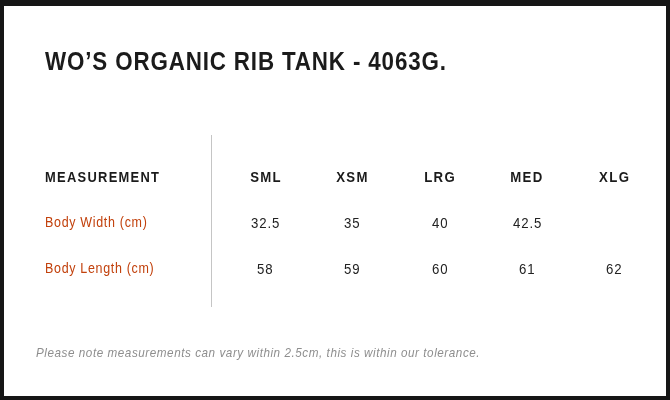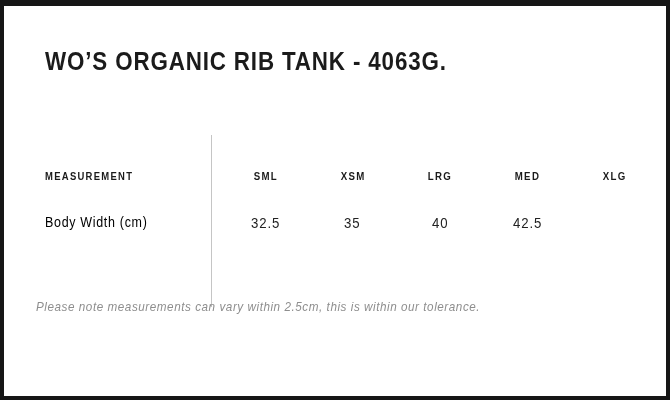--- a/index.html
+++ b/index.html
@@ -56,29 +56,29 @@
   .trow {
     display: grid;
     grid-template-columns: 177px repeat(5, 1fr);
     align-items: center;
     height: 46px;
   }
   .trow .rlabel { text-align: left; white-space: nowrap; }
   .trow .cell   { text-align: center; white-space: nowrap; }
 
   .header-row {
-    font-size: 11px;
+    font-size: 15px;
     font-weight: 700;
     letter-spacing: 1.5px;
     color: #1b1b1b;
   }
   .data-row .rlabel {
     font-size: 14.5px;
     letter-spacing: 0.8px;
-    color: #000000;
+    color: #c2410c;
   }
   .data-row .cell {
     font-size: 15px;
     letter-spacing: 1px;
     color: #222222;
   }
   .note {
     margin: 54px 20px 0 32px;
     font-size: 13px;
     font-style: italic;
@@ -133,18 +133,38 @@
         <span class="cxc">35</span>
       </div>
       <div class="cell">
         <span class="cxc">40</span>
       </div>
       <div class="cell">
         <span class="cxc">42.5</span>
       </div>
     </div>
 
+    <div class="trow data-row">
+      <div class="rlabel">
+        <span class="cxl">Body Length (cm)</span>
+      </div>
+      <div class="cell">
+        <span class="cxc">58</span>
+      </div>
+      <div class="cell">
+        <span class="cxc">59</span>
+      </div>
+      <div class="cell">
+        <span class="cxc">60</span>
+      </div>
+      <div class="cell">
+        <span class="cxc">61</span>
+      </div>
+      <div class="cell">
+        <span class="cxc">62</span>
+      </div>
+    </div>
   </div>
 
   <div class="note">
     <span class="cxl">Please note measurements can vary within 2.5cm, this is within our tolerance.</span>
   </div>
 </div>
 
 </body></html>

